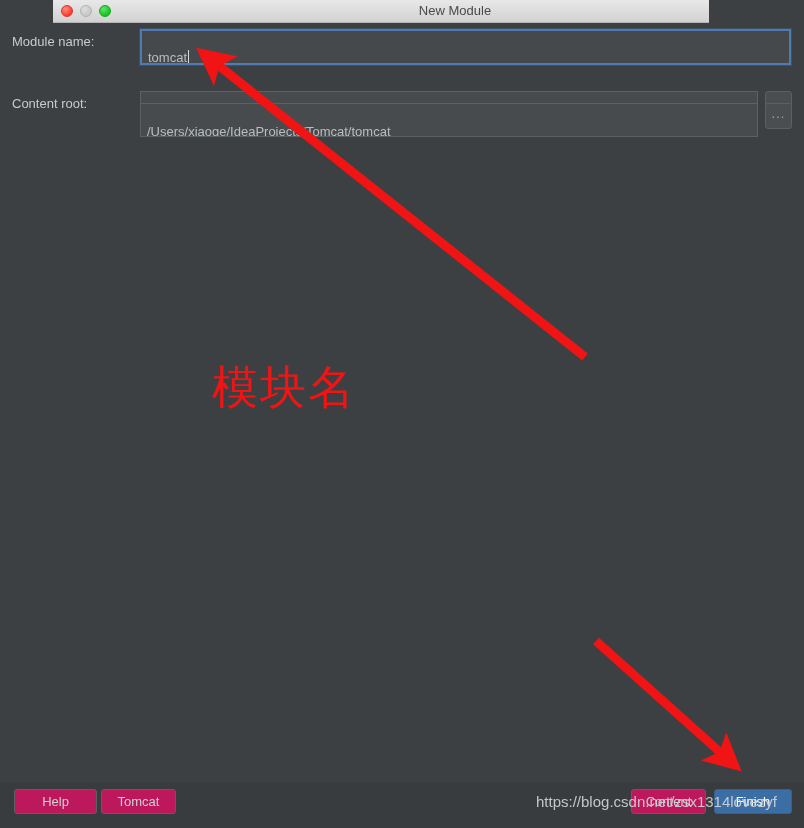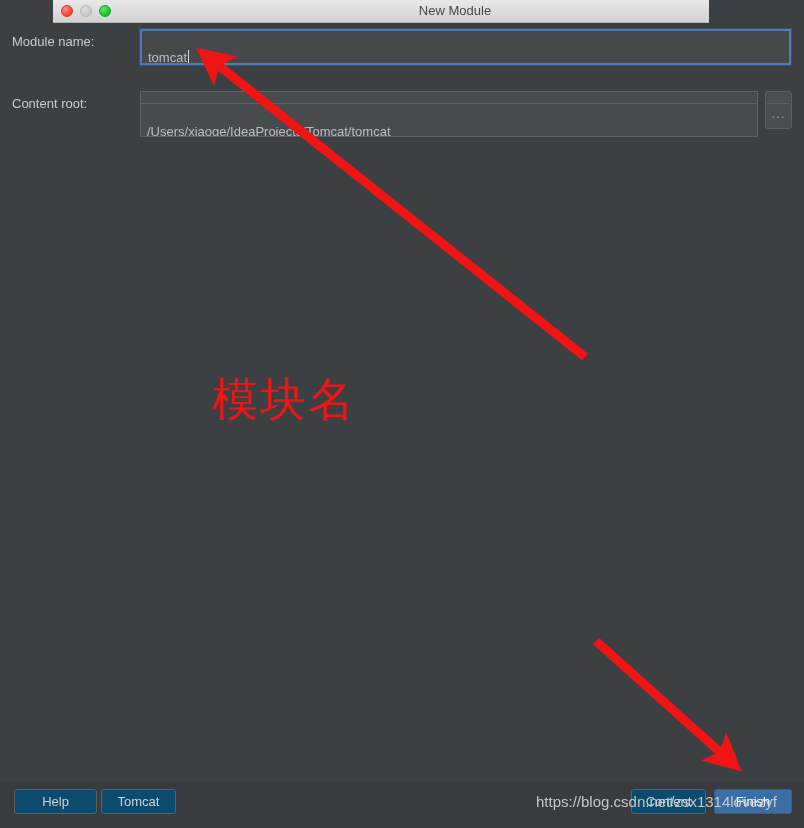--- a/index.html
+++ b/index.html
@@ -151,37 +151,36 @@
   }
   #annotation-text {
     position: absolute;
     left: 212px;
     top: 357px;
     font-size: 46px;
     color: #f01414;
     font-family: "DejaVu Sans", sans-serif;
     letter-spacing: 2px;
     white-space: nowrap;
-    margin-top: 12px;
   }
 
   
   #bottom-bar {
     position: absolute;
     left: 0; top: 782px;
     width: 804px;
     height: 46px;
     background: #383c3f;
   }
   .dlg-btn {
     position: absolute;
     top: 7px;
     height: 25px;
     box-sizing: border-box;
-    background: #0c4a6e;
+    background: #be185d;
     border: 1px solid #5b6064;
     border-radius: 3px;
     color: #cfd2d4;
     font-size: 13px;
     line-height: 23px;
     text-align: center;
     font-family: "Liberation Sans", sans-serif;
   }
   #btn-help     { left: 14px;  width: 83px; }
   #btn-cancel   { left: 101px; width: 75px; }

